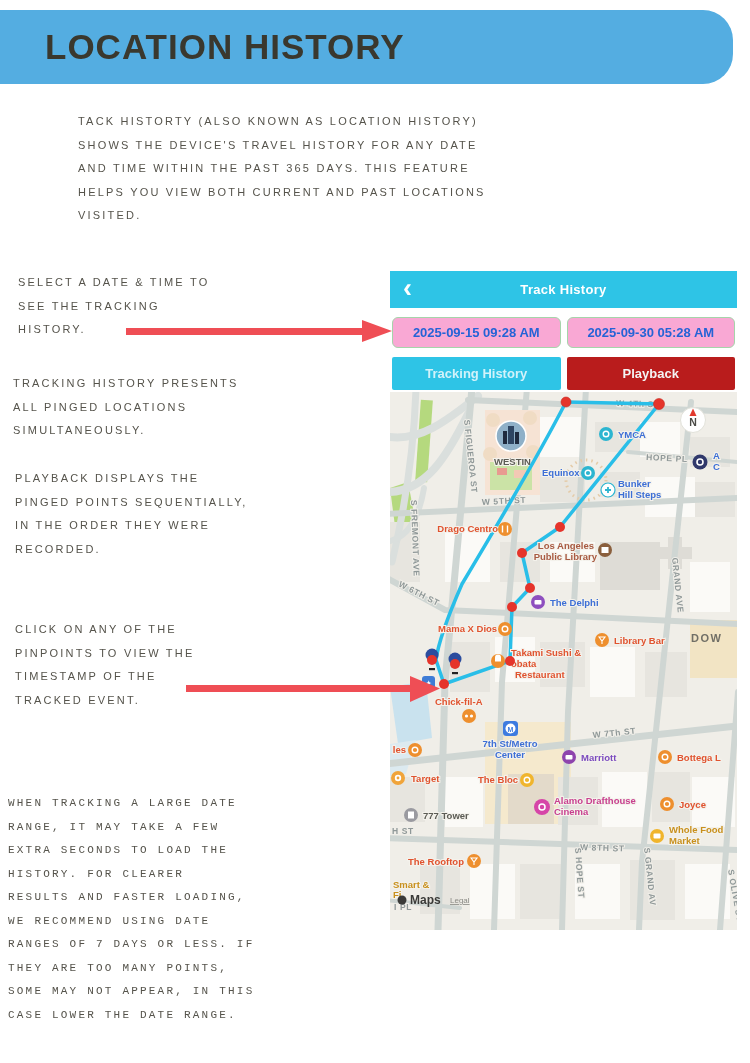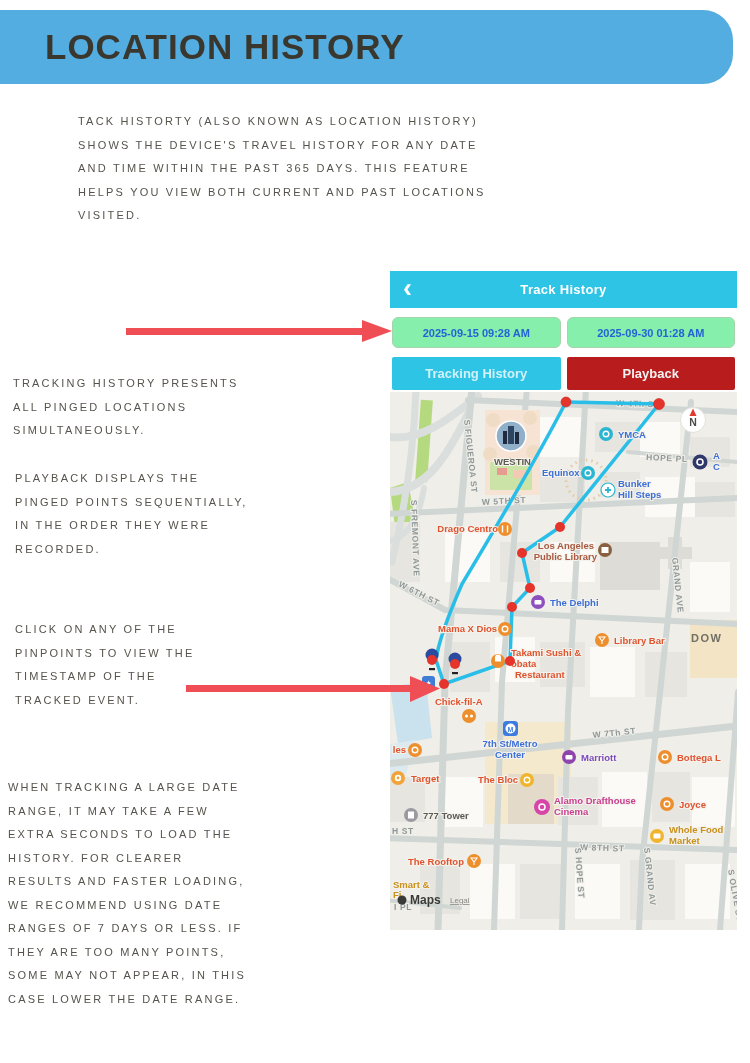--- a/index.html
+++ b/index.html
@@ -10,32 +10,32 @@
           border-radius:0 30px 30px 0;display:flex;align-items:center;}
   #banner h1{margin:0 0 0 45px;font-size:35px;font-weight:800;letter-spacing:1px;color:#3A382E;}
   
   .note{position:absolute;white-space:pre-line;color:#55534B;font-size:11px;
         letter-spacing:2.2px;line-height:23.5px;font-weight:400;}
   #intro{left:78px;top:110px;}
   #note-select{left:18px;top:271px;}
   #note-tracking{left:13px;top:372px;}
   #note-playback{left:15px;top:467px;}
   #note-click{left:15px;top:618px;}
-  #note-range{left:8px;top:776px;}
+  #note-range{left:8px;top:792px;font-family:Liberation Mono, monospace;}
   .arrow{position:absolute;z-index:6;}
   
   #phone{position:absolute;left:390px;top:271px;width:347px;z-index:2;}
   #app-header{position:relative;height:37px;background:#2EC4E6;display:flex;
               align-items:center;justify-content:center;}
   #app-header .back{position:absolute;left:13px;top:-1px;color:#fff;font-size:27px;font-weight:bold;line-height:37px;}
   #app-header .ttl{color:#fff;font-size:13px;font-weight:bold;letter-spacing:.3px;}
   #date-row{display:flex;gap:6px;margin:9px 2px 0 2px;}
-  .date-box{flex:1;height:29px;border:1.5px solid #A6D4AA;border-radius:6px;background:#86efac;
+  .date-box{flex:1;height:29px;border:1.5px solid #A6D4AA;border-radius:6px;background:#f9a8d4;
             display:flex;align-items:center;justify-content:center;color:#2463D6;
-            font-size:11px;font-weight:bold;}
+            font-size:13px;font-weight:bold;}
   #tab-row{display:flex;gap:6px;margin:9px 2px 0 2px;text-align:center;}
   .tab{flex:1;height:33px;display:flex;align-items:center;justify-content:center;
        font-size:13px;font-weight:bold;border-radius:2px;}
   #tab-tracking{background:#2EC4E6;color:rgba(255,255,255,.78);}
   #tab-playback{background:#b91c1c;color:#F4F4F4;}
   #map-wrap{margin-top:2px;width:347px;height:538px;background:#F0EEE8;}
   
   text{font-family:"Liberation Sans",sans-serif;}
   .lst{fill:#8F9898;font-size:8.5px;font-weight:bold;letter-spacing:.6px;
        paint-order:stroke;stroke:#F0EEE8;stroke-width:2px;}
@@ -51,20 +51,23 @@
 
   <div id="banner">
     <h1>LOCATION HISTORY</h1>
   </div>
 
   <div id="intro" class="note">TACK HISTORTY (ALSO KNOWN AS LOCATION HISTORY)
 SHOWS THE DEVICE'S TRAVEL HISTORY FOR ANY DATE
 AND TIME WITHIN THE PAST 365 DAYS. THIS FEATURE
 HELPS YOU VIEW BOTH CURRENT AND PAST LOCATIONS
 VISITED.</div>
+  <div id="note-select" class="note">SELECT A DATE &amp; TIME TO
+SEE THE TRACKING
+HISTORY.</div>
   <div id="note-playback" class="note">PLAYBACK DISPLAYS THE
 PINGED POINTS SEQUENTIALLY,
 IN THE ORDER THEY WERE
 RECORDED.</div>
   <div id="note-tracking" class="note">TRACKING HISTORY PRESENTS
 ALL PINGED LOCATIONS
 SIMULTANEOUSLY.</div>
   <div id="note-click" class="note">CLICK ON ANY OF THE
 PINPOINTS TO VIEW THE
 TIMESTAMP OF THE
@@ -89,21 +92,21 @@
     <polygon points="224,0 254,12.5 224,26" fill="#EF4E55"></polygon>
   </svg>
 
   <div id="phone">
     <div id="app-header">
       <span class="back">‹</span>
       <span class="ttl">Track History</span>
     </div>
     <div id="date-row">
       <div class="date-box">2025-09-15 09:28 AM</div>
-      <div class="date-box">2025-09-30 01:28 AM</div>
+      <div class="date-box">2025-09-30 05:28 AM</div>
     </div>
     <div id="tab-row">
       <div class="tab" id="tab-tracking">Tracking History</div>
       <div class="tab" id="tab-playback">Playback</div>
     </div>
 
     <div id="map-wrap">
     <svg width="347" height="538" viewBox="0 0 347 538">
       <rect width="347" height="538" fill="#F0EEE8"></rect>
 

